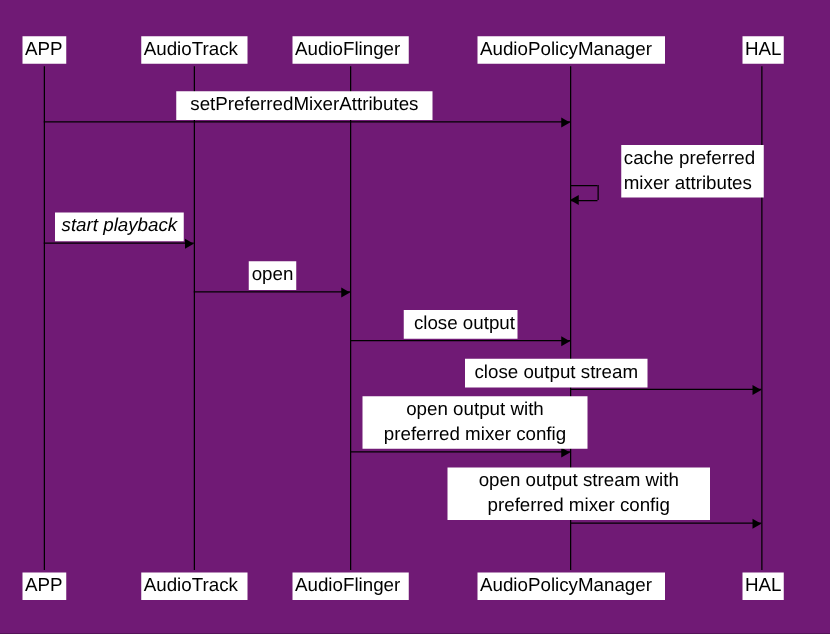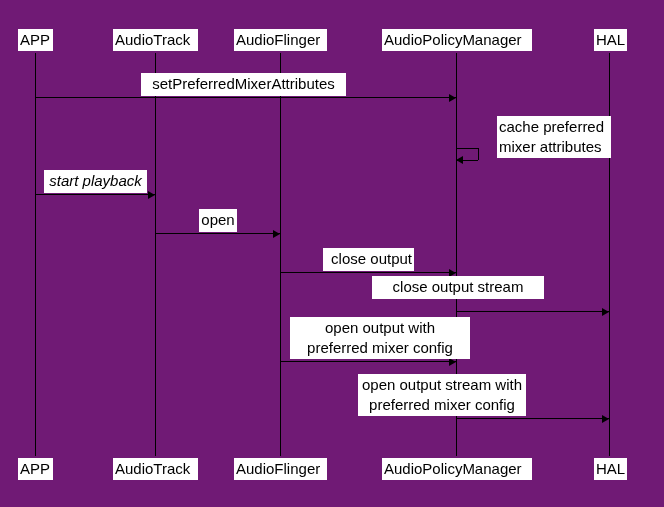--- a/index.html
+++ b/index.html
@@ -113,24 +113,24 @@
       <div class="participant" style="left: 594px; top: 29px; min-width: 32px; height: 22px;"><span>HAL</span></div>
     </div>
 
   <div id="messages">
       <div class="msg center" style="left: 141px; top: 73px; width: 205px; height: 23px;">setPreferredMixerAttributes</div>
       <div class="msg left" style="left: 481px; top: 116px; width: 114px; height: 42px;">cache preferred
 mixer attributes</div>
       <div class="msg center" style="left: 44px; top: 170px; width: 103px; height: 23px; font-style: italic;">start playback</div>
       <div class="msg center" style="left: 199px; top: 209px; width: 38px; height: 23px;">open</div>
       <div class="msg center" style="left: 323px; top: 248px; width: 91px; height: 23px; text-align: right;">close output</div>
-      <div class="msg center" style="left: 372px; top: 276px; width: 172px; height: 23px;">close output stream</div>
+      <div class="msg center" style="left: 372px; top: 287px; width: 146px; height: 23px;">close output stream</div>
       <div class="msg center" style="left: 290px; top: 317px; width: 180px; height: 42px;">open output with
 preferred mixer config</div>
-      <div class="msg center" style="left: 358px; top: 374px; width: 168px; height: 42px;">open output stream with
+      <div class="msg center" style="left: 358px; top: 374px; width: 210px; height: 42px;">open output stream with
 preferred mixer config</div>
     </div>
 
   <div id="footers">
       <div class="participant" style="left: 18px; top: 458px; min-width: 35px; height: 22px;"><span>APP</span></div>
       <div class="participant" style="left: 113px; top: 458px; min-width: 85px; height: 22px;"><span>AudioTrack</span></div>
       <div class="participant" style="left: 234px; top: 458px; min-width: 93px; height: 22px;"><span>AudioFlinger</span></div>
       <div class="participant" style="left: 382px; top: 458px; min-width: 150px; height: 22px;"><span>AudioPolicyManager</span></div>
       <div class="participant" style="left: 594px; top: 458px; min-width: 32px; height: 22px;"><span>HAL</span></div>
     </div>

